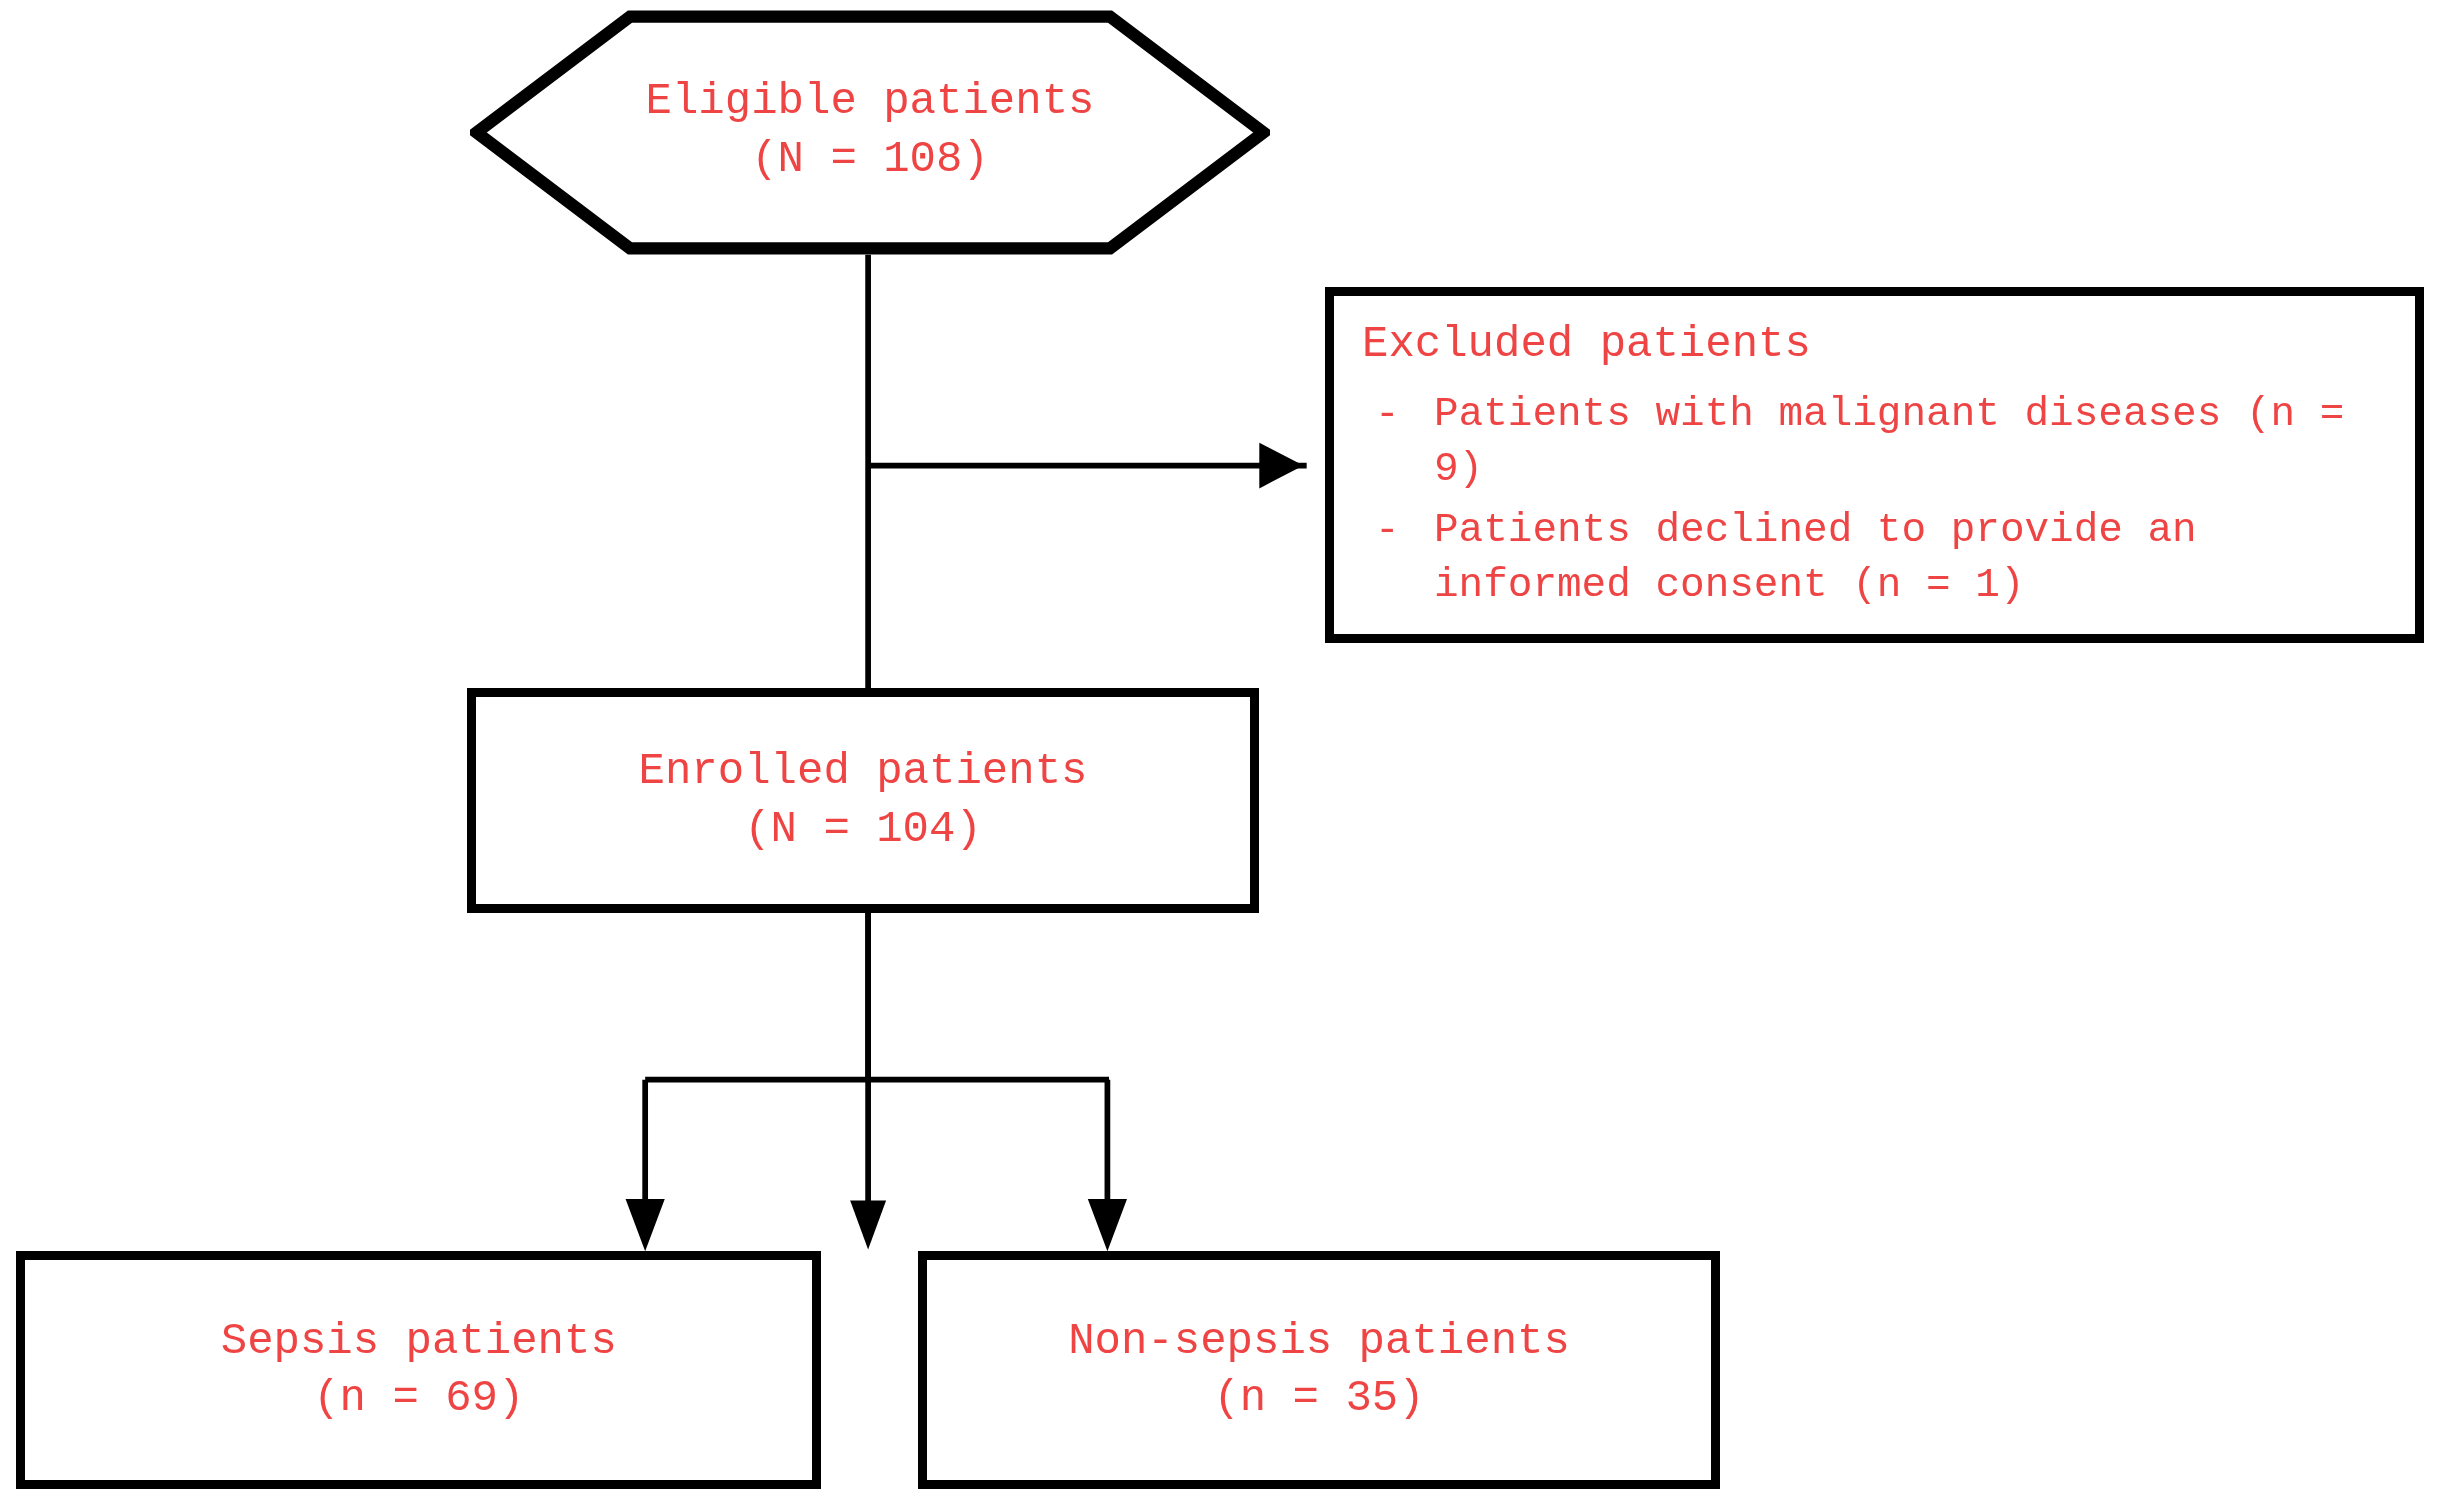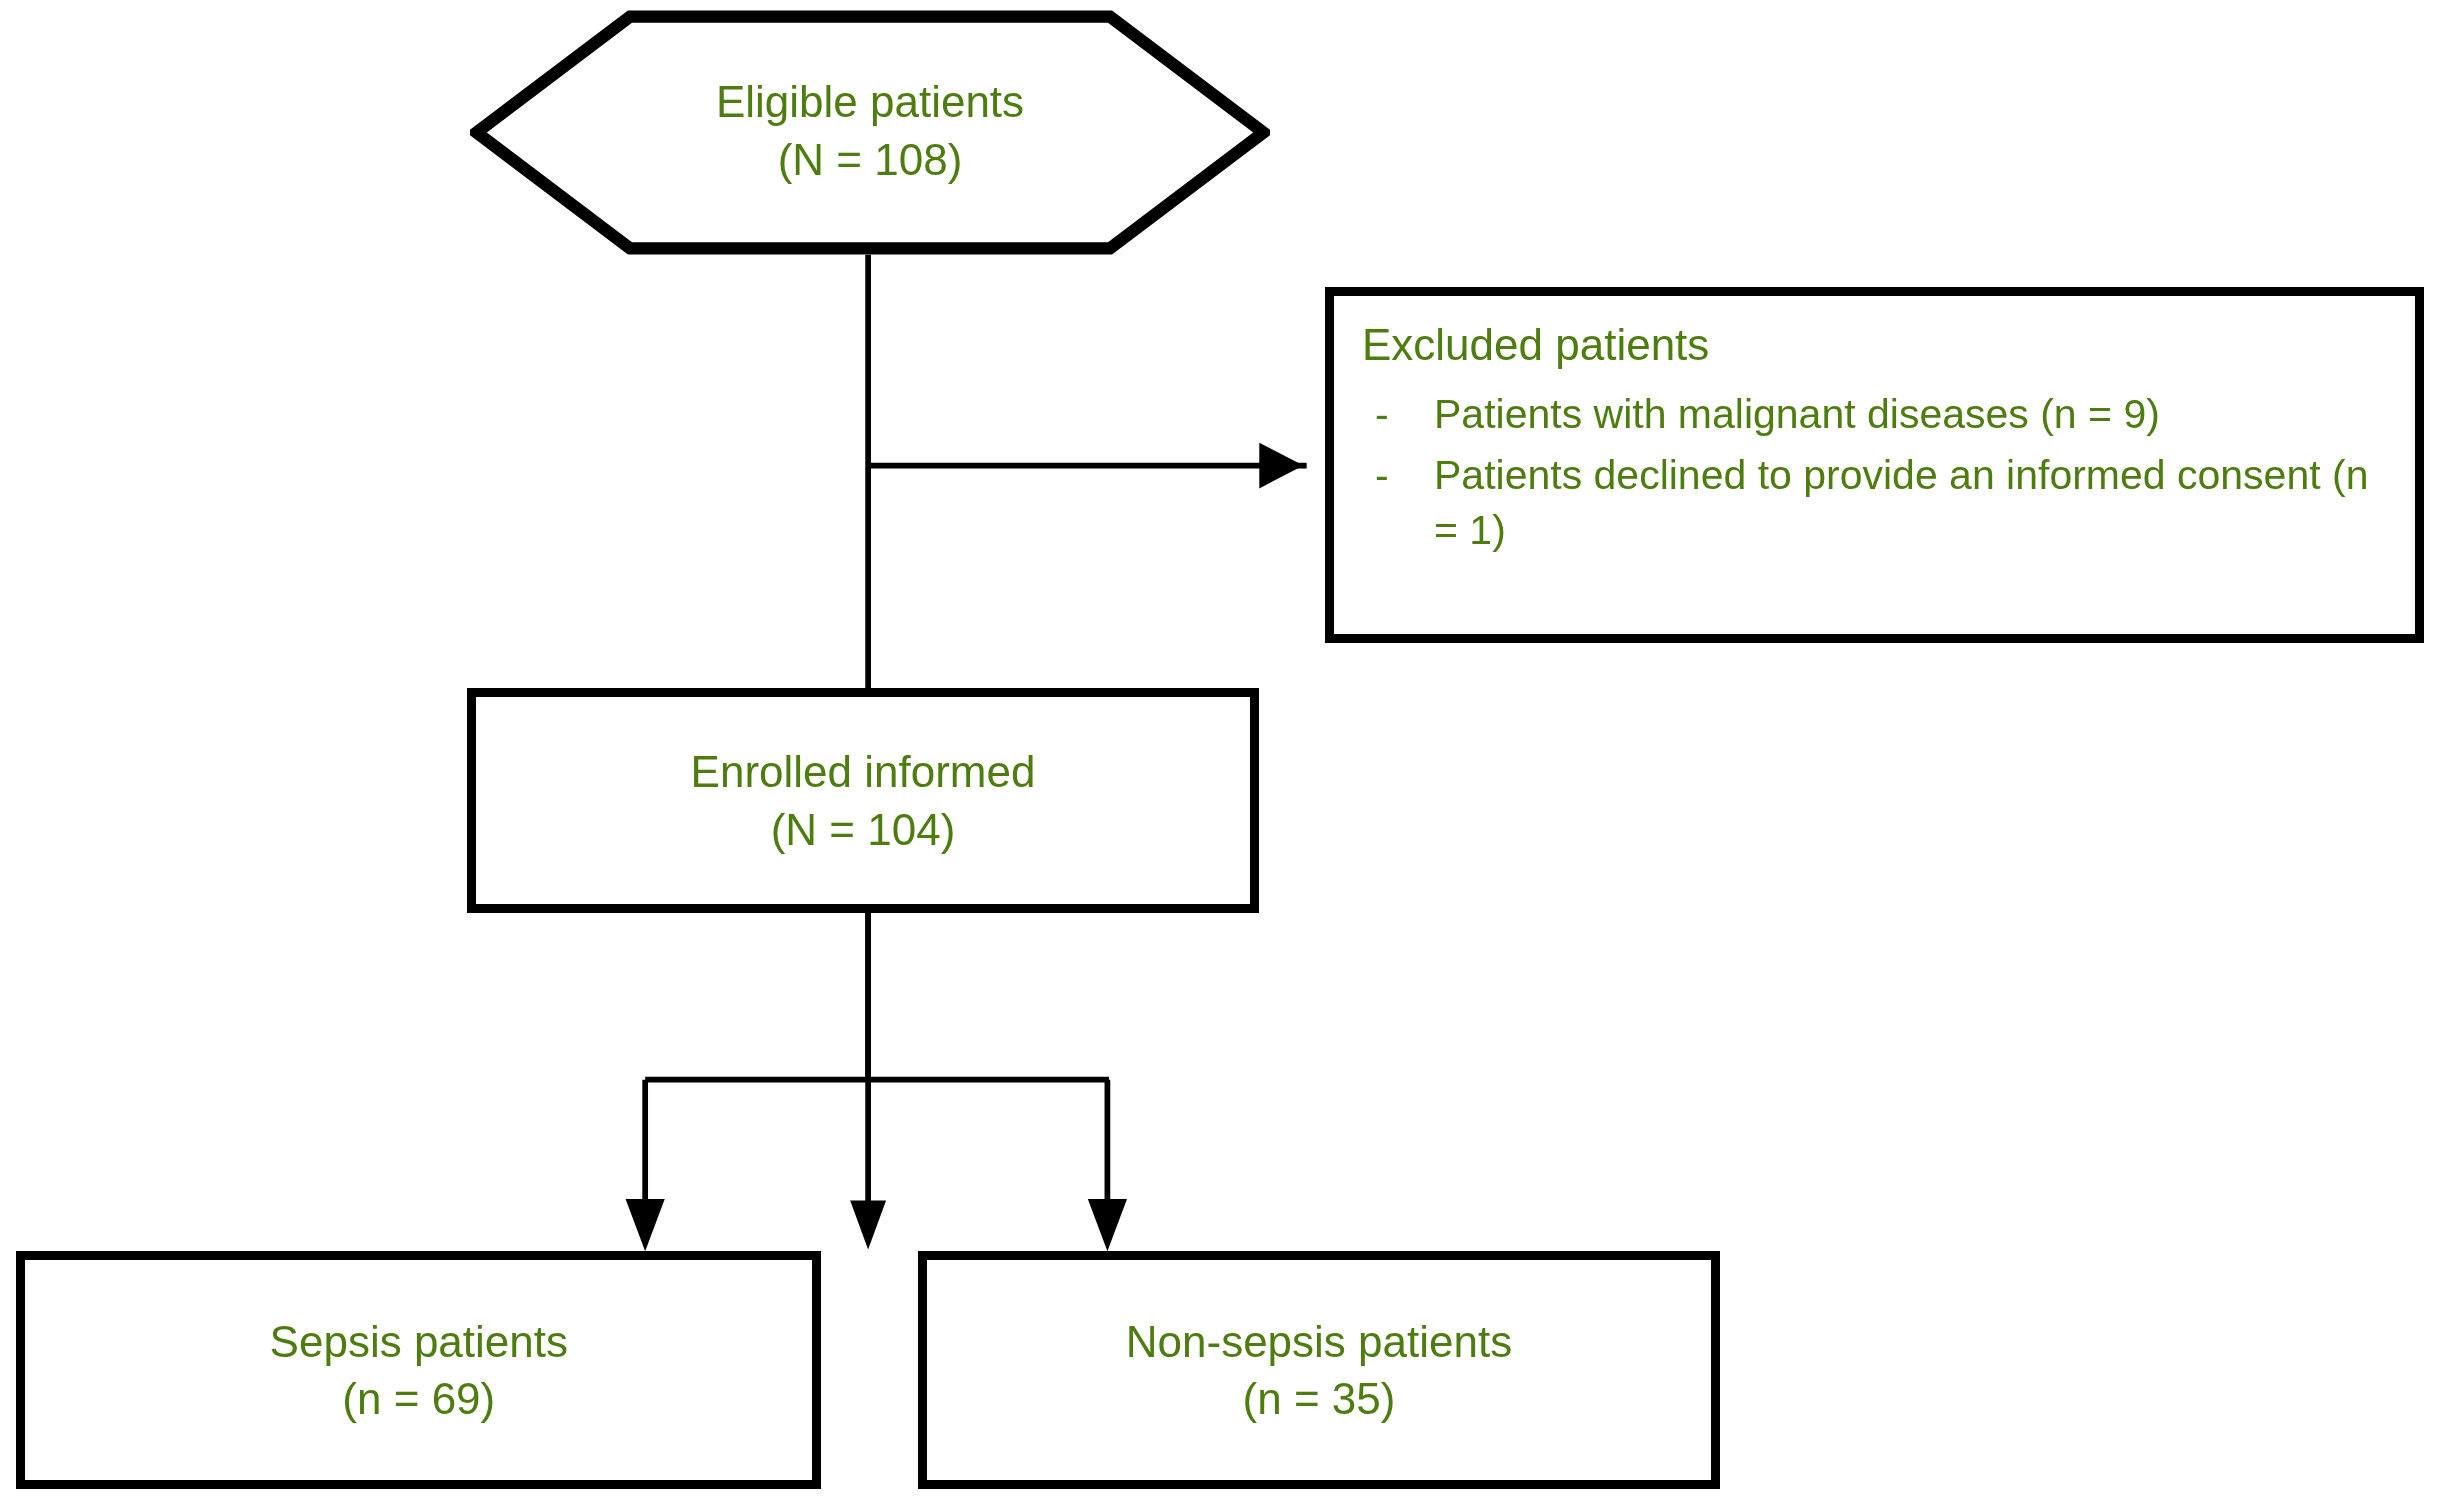--- a/index.html
+++ b/index.html
@@ -6,22 +6,22 @@
   html, body {
     margin: 0;
     padding: 0;
     background: #ffffff;
   }
   #figure-root {
     position: relative;
     width: 2450px;
     height: 1506px;
     background: #ffffff;
-    font-family: Liberation Sans, sans-serif;
-    color: #4d7c0f;
+    font-family: Liberation Mono, monospace;
+    color: #ef4444;
     overflow: hidden;
   }
   #connector-layer {
     position: absolute;
     left: 0;
     top: 0;
     width: 2450px;
     height: 1506px;
     pointer-events: none;
   }
@@ -182,21 +182,21 @@
         <span class="excl-text">Patients with malignant diseases (n = 9)</span>
       </li>
       <li class="excl-item">
         <span class="excl-dash">-</span>
         <span class="excl-text">Patients declined to provide an informed consent (n = 1)</span>
       </li>
     </ul>
   </div>
 
   <div class="node node-rect" id="node-enrolled">
-    <span class="node-line">Enrolled informed</span>
+    <span class="node-line">Enrolled patients</span>
     <span class="node-line">(N = 104)</span>
   </div>
 
   <div class="node node-rect" id="node-sepsis">
     <span class="node-line">Sepsis patients</span>
     <span class="node-line">(n = 69)</span>
   </div>
 
   <div class="node node-rect" id="node-nonsepsis">
     <span class="node-line">Non-sepsis patients</span>

